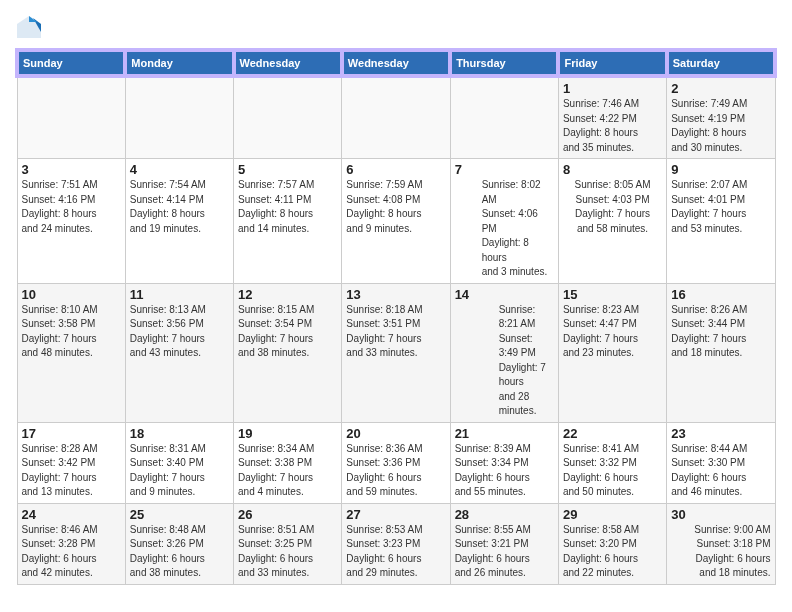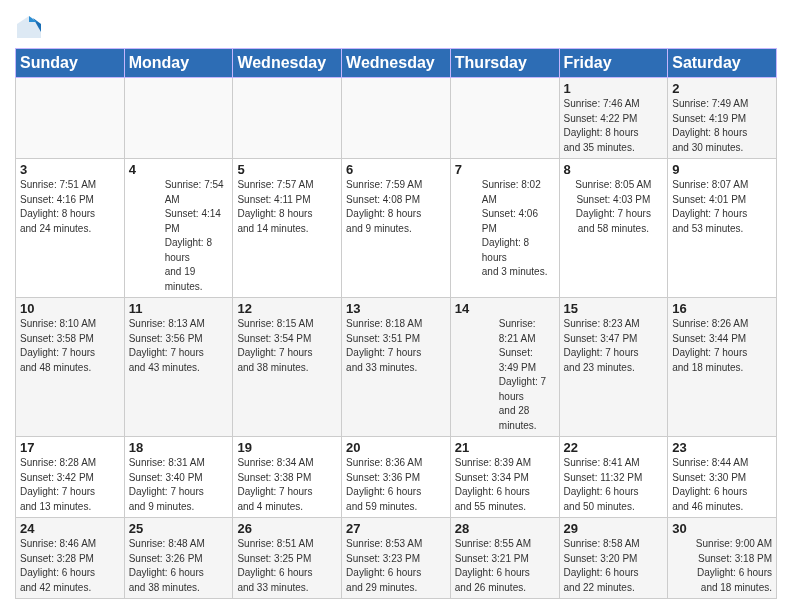--- a/index.html
+++ b/index.html
@@ -59,25 +59,25 @@
       color: #444;
     }
     table {
       width: 100%;
       border-collapse: collapse;
       table-layout: fixed;
     }
     thead tr th {
       background-color: #2d6db5;
       color: #fff;
-      font-size: 16px;
+      font-size: 11px;
       font-weight: bold;
       padding: 5px 4px;
       text-align: left;
-      border: 1px solid #c4b5fd;
+      border: 4px solid #c4b5fd;
     }
     tbody tr td {
       border: 1px solid #ccc;
       vertical-align: top;
       padding: 3px 4px;
       font-size: 10px;
       color: #333;
       height: 78px;
       background: #fff;
     }
@@ -159,21 +159,21 @@
         <tr>
           <td>
             <span class="day-number">3</span>
             <div class="day-info" style="white-space: pre-line;">Sunrise: 7:51 AM
 Sunset: 4:16 PM
 Daylight: 8 hours
 and 24 minutes.</div>
           </td>
           <td>
             <span class="day-number">4</span>
-            <div class="day-info" style="white-space: pre-line; margin-left: 36px;">Sunrise: 7:54 AM
+            <div class="day-info" style="white-space: pre-line;">Sunrise: 7:54 AM
 Sunset: 4:14 PM
 Daylight: 8 hours
 and 19 minutes.</div>
           </td>
           <td>
             <span class="day-number">5</span>
             <div class="day-info" style="white-space: pre-line;">Sunrise: 7:57 AM
 Sunset: 4:11 PM
 Daylight: 8 hours
 and 14 minutes.</div>
@@ -194,21 +194,21 @@
           </td>
           <td>
             <span class="day-number">8</span>
             <div class="day-info" style="white-space: pre-line; text-align: center;">Sunrise: 8:05 AM
 Sunset: 4:03 PM
 Daylight: 7 hours
 and 58 minutes.</div>
           </td>
           <td>
             <span class="day-number">9</span>
-            <div class="day-info" style="white-space: pre-line;">Sunrise: 8:07 AM
+            <div class="day-info" style="white-space: pre-line;">Sunrise: 2:07 AM
 Sunset: 4:01 PM
 Daylight: 7 hours
 and 53 minutes.</div>
           </td>
         </tr>
         <tr>
           <td>
             <span class="day-number">10</span>
             <div class="day-info" style="white-space: pre-line;">Sunrise: 8:10 AM
 Sunset: 3:58 PM
@@ -239,21 +239,21 @@
           <td>
             <span class="day-number">14</span>
             <div class="day-info" style="white-space: pre-line; margin-left: 44px;">Sunrise: 8:21 AM
 Sunset: 3:49 PM
 Daylight: 7 hours
 and 28 minutes.</div>
           </td>
           <td>
             <span class="day-number">15</span>
             <div class="day-info" style="white-space: pre-line;">Sunrise: 8:23 AM
-Sunset: 3:47 PM
+Sunset: 4:47 PM
 Daylight: 7 hours
 and 23 minutes.</div>
           </td>
           <td>
             <span class="day-number">16</span>
             <div class="day-info" style="white-space: pre-line;">Sunrise: 8:26 AM
 Sunset: 3:44 PM
 Daylight: 7 hours
 and 18 minutes.</div>
           </td>
@@ -290,21 +290,21 @@
           <td>
             <span class="day-number">21</span>
             <div class="day-info" style="white-space: pre-line;">Sunrise: 8:39 AM
 Sunset: 3:34 PM
 Daylight: 6 hours
 and 55 minutes.</div>
           </td>
           <td>
             <span class="day-number">22</span>
             <div class="day-info" style="white-space: pre-line;">Sunrise: 8:41 AM
-Sunset: 11:32 PM
+Sunset: 3:32 PM
 Daylight: 6 hours
 and 50 minutes.</div>
           </td>
           <td>
             <span class="day-number">23</span>
             <div class="day-info" style="white-space: pre-line;">Sunrise: 8:44 AM
 Sunset: 3:30 PM
 Daylight: 6 hours
 and 46 minutes.</div>
           </td>

